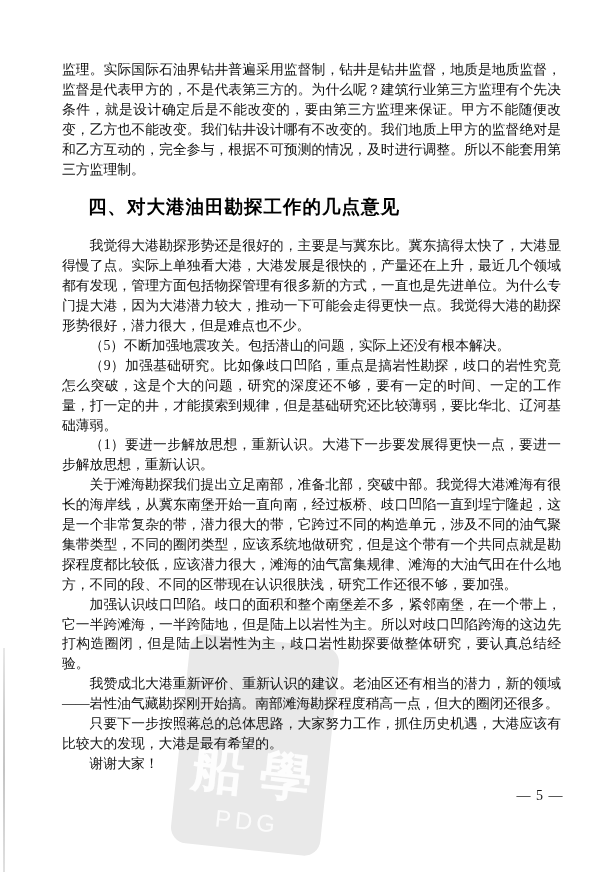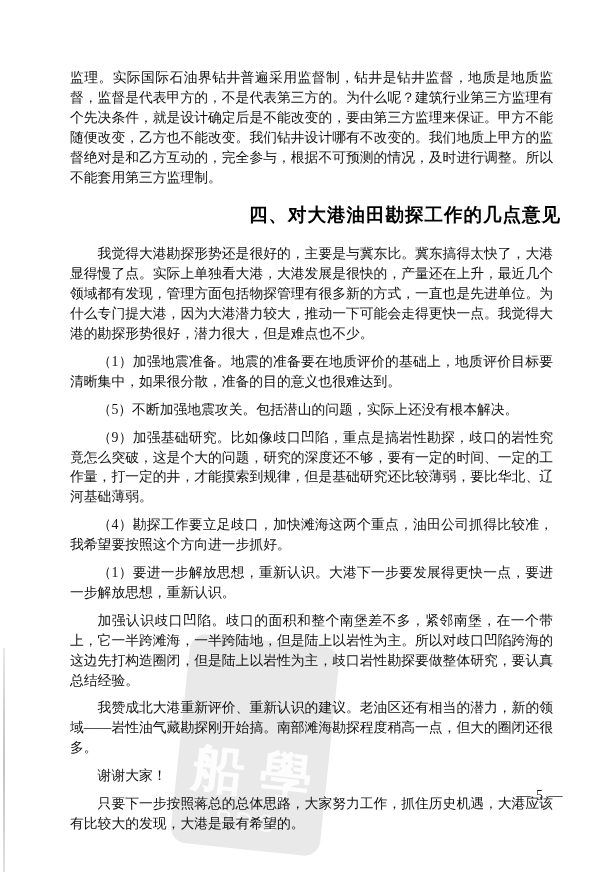--- a/index.html
+++ b/index.html
@@ -71,34 +71,34 @@
     top: 60px;
     width: 499px;
     z-index: 2;
     color: #101010;
     font-size: 13.8px;
     line-height: 19.9px;
     text-align: justify;
     text-justify: inter-ideograph;
   }
   .content p.para {
-    margin: 8px;
+    margin: 0;
     text-indent: 2em;
   }
   .content p.para.no-indent {
     text-indent: 0;
   }
   .content h2.heading {
     font-family: "Liberation Sans", "DejaVu Sans", sans-serif;
     font-size: 18.5px;
     font-weight: 700;
     color: #000000;
     letter-spacing: 1px;
     margin: 18px 0 19px 26px;
-    text-align: right;
+    text-align: left;
   }
   .footer {
     position: absolute;
     top: 788px;
     left: 495px;
     width: 90px;
     z-index: 2;
     text-align: center;
     color: #161616;
     font-size: 14px;
@@ -119,26 +119,25 @@
       <span class="seal-glyph">學</span>
     </div>
     <div class="pdg-label">PDG</div>
   </div>
 
   <div class="content">
 
   <p class="para no-indent">监理。实际国际石油界钻井普遍采用监督制，钻井是钻井监督，地质是地质监督，监督是代表甲方的，不是代表第三方的。为什么呢？建筑行业第三方监理有个先决条件，就是设计确定后是不能改变的，要由第三方监理来保证。甲方不能随便改变，乙方也不能改变。我们钻井设计哪有不改变的。我们地质上甲方的监督绝对是和乙方互动的，完全参与，根据不可预测的情况，及时进行调整。所以不能套用第三方监理制。</p>
       <h2 class="heading">四、对大港油田勘探工作的几点意见</h2>
       <p class="para">我觉得大港勘探形势还是很好的，主要是与冀东比。冀东搞得太快了，大港显得慢了点。实际上单独看大港，大港发展是很快的，产量还在上升，最近几个领域都有发现，管理方面包括物探管理有很多新的方式，一直也是先进单位。为什么专门提大港，因为大港潜力较大，推动一下可能会走得更快一点。我觉得大港的勘探形势很好，潜力很大，但是难点也不少。</p>
-      <p class="para">（1）加强地震准备。地震的准备要在地质评价的基础上，地质评价目标要清晰集中，如果很分散，准备的目的意义也很难达到。</p>
       <p class="para">（5）不断加强地震攻关。包括潜山的问题，实际上还没有根本解决。</p>
       <p class="para">（9）加强基础研究。比如像歧口凹陷，重点是搞岩性勘探，歧口的岩性究竟怎么突破，这是个大的问题，研究的深度还不够，要有一定的时间、一定的工作量，打一定的井，才能摸索到规律，但是基础研究还比较薄弱，要比华北、辽河基础薄弱。</p>
-      <p class="para">（4）勘探工作要立足歧口，加快滩海这两个重点，油田公司抓得比较准，我希望要按照这个方向进一步抓好。</p>
       <p class="para">（1）要进一步解放思想，重新认识。大港下一步要发展得更快一点，要进一步解放思想，重新认识。</p>
+      <p class="para">关于滩海勘探我们提出立足南部，准备北部，突破中部。我觉得大港滩海有很长的海岸线，从冀东南堡开始一直向南，经过板桥、歧口凹陷一直到埕宁隆起，这是一个非常复杂的带，潜力很大的带，它跨过不同的构造单元，涉及不同的油气聚集带类型，不同的圈闭类型，应该系统地做研究，但是这个带有一个共同点就是勘探程度都比较低，应该潜力很大，滩海的油气富集规律、滩海的大油气田在什么地方，不同的段、不同的区带现在认识很肤浅，研究工作还很不够，要加强。</p>
       <p class="para">加强认识歧口凹陷。歧口的面积和整个南堡差不多，紧邻南堡，在一个带上，它一半跨滩海，一半跨陆地，但是陆上以岩性为主。所以对歧口凹陷跨海的这边先打构造圈闭，但是陆上以岩性为主，歧口岩性勘探要做整体研究，要认真总结经验。</p>
       <p class="para">我赞成北大港重新评价、重新认识的建议。老油区还有相当的潜力，新的领域——岩性油气藏勘探刚开始搞。南部滩海勘探程度稍高一点，但大的圈闭还很多。</p>
+      <p class="para">只要下一步按照蒋总的总体思路，大家努力工作，抓住历史机遇，大港应该有比较大的发现，大港是最有希望的。</p>
       <p class="para">谢谢大家！</p>
-      <p class="para">只要下一步按照蒋总的总体思路，大家努力工作，抓住历史机遇，大港应该有比较大的发现，大港是最有希望的。</p>
     </div>
 
   <div class="footer">— 5 —</div>
 
 </div>
 
 </body></html>

